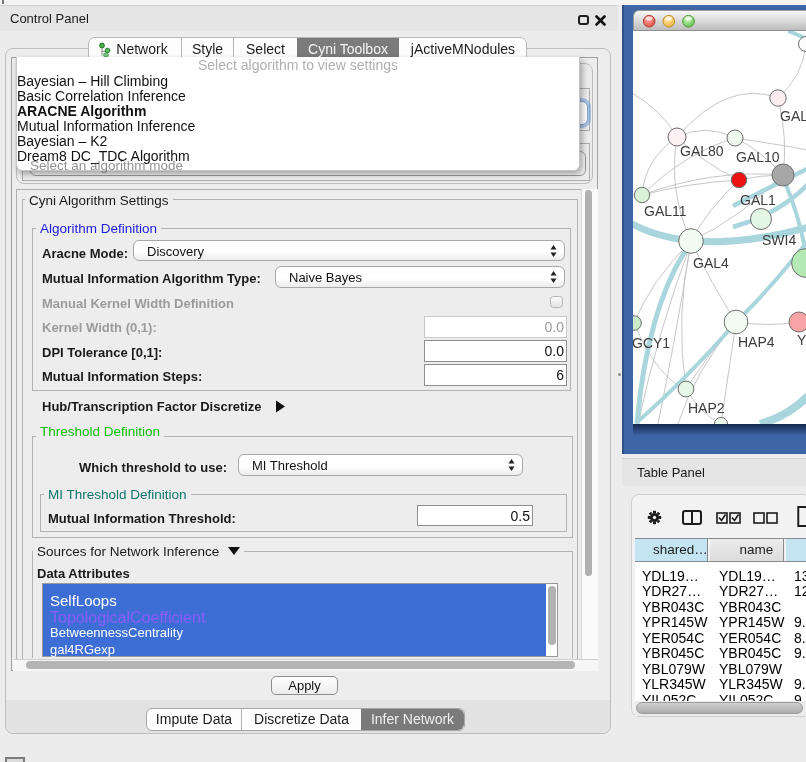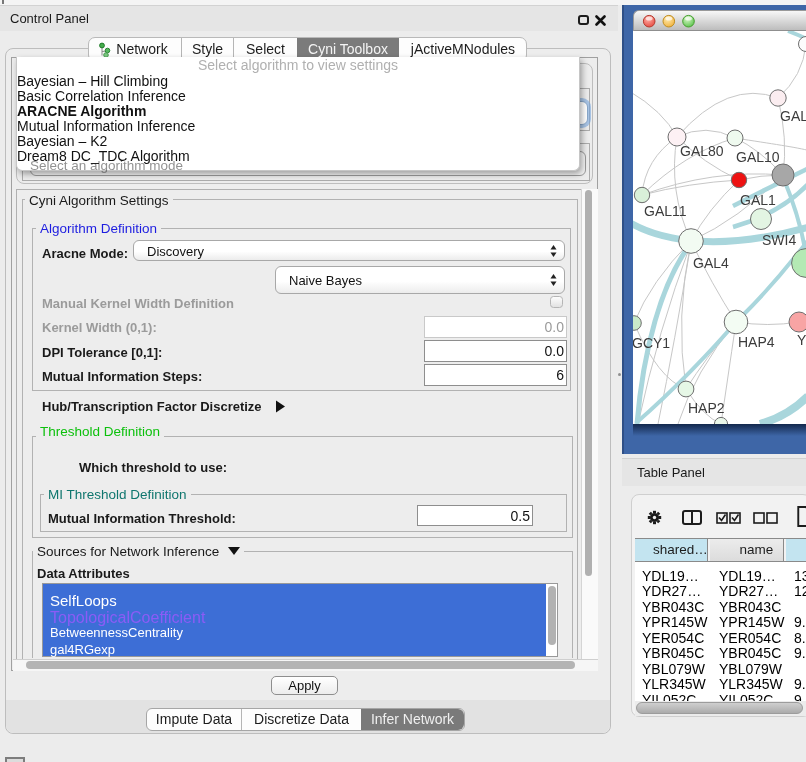--- a/index.html
+++ b/index.html
@@ -69,21 +69,22 @@
 
   <div class="lbl b" style="left:42px;top:246px;">Aracne Mode:</div>
   <div class="combo" style="left:133px;top:240px;width:432px;height:21px;text-align:right;">
       <span class="ct">Discovery</span>
     <svg class="spin" viewBox="0 0 7 12">
         <path d="M3.5 0 L6.5 4.5 L0.5 4.5 Z" fill="#222"></path>
         <path d="M3.5 12 L6.5 7.5 L0.5 7.5 Z" fill="#222"></path>
       </svg>
     </div>
 
-  <div class="combo" style="left:275px;top:266px;width:290px;height:28px;">
+  <div class="lbl b" style="left:42px;top:271px;">Mutual Information Algorithm Type:</div>
+  <div class="combo" style="left:275px;top:266px;width:290px;height:22px;">
       <span class="ct">Naive Bayes</span>
     <svg class="spin" viewBox="0 0 7 12">
         <path d="M3.5 0 L6.5 4.5 L0.5 4.5 Z" fill="#222"></path>
         <path d="M3.5 12 L6.5 7.5 L0.5 7.5 Z" fill="#222"></path>
       </svg>
     </div>
 
   <div class="lbl b dis" style="left:42px;top:296px;">Manual Kernel Width Definition</div>
   <div class="abs" style="left:550px;top:296px;width:13px;height:12px;background:linear-gradient(#fdfdfd,#e2e2e2);border:1px solid #b5b5b5;border-radius:3.5px;box-sizing:border-box;"></div>
 
@@ -98,20 +99,27 @@
 
   <div class="lbl b" style="left:42px;top:399px;">Hub/Transcription Factor Discretize</div>
   <svg class="abs" style="left:275px;top:400px;" width="11" height="13" viewBox="0 0 11 13">
       <path d="M1 0.5 L10 6.5 L1 12.5 Z" fill="#111"></path>
     </svg>
 
   <div class="gbox" style="left:32px;top:436px;width:541px;height:102px;"></div>
   <div class="gtitle" style="left:36px;top:424px;color:#0cc00c;">Threshold Definition</div>
 
   <div class="lbl b" style="left:79px;top:460px;">Which threshold to use:</div>
+  <div class="combo" style="left:238px;top:454px;width:285px;height:22px;">
+      <span class="ct">MI Threshold</span>
+    <svg class="spin" viewBox="0 0 7 12">
+        <path d="M3.5 0 L6.5 4.5 L0.5 4.5 Z" fill="#222"></path>
+        <path d="M3.5 12 L6.5 7.5 L0.5 7.5 Z" fill="#222"></path>
+      </svg>
+    </div>
 
   <div class="gbox" style="left:40px;top:494px;width:527px;height:38px;"></div>
   <div class="gtitle" style="left:44px;top:487px;color:#0f766e;">MI Threshold Definition</div>
   <div class="lbl b" style="left:48px;top:511px;">Mutual Information Threshold:</div>
   <div class="field" style="left:417px;top:505px;width:116px;height:21px;">0.5</div>
 
   <div class="gbox" style="left:32px;top:551px;width:541px;height:107px;border-bottom:none;"></div>
   <div class="gtitle" style="left:33px;top:544px;color:#1a1a1a;">Sources for Network Inference<span style="display:inline-block;margin-left:9px;width:0;height:0;border-left:6.5px solid transparent;border-right:6.5px solid transparent;border-top:8px solid #111;vertical-align:1px;"></span></div>
   <div class="lbl b" style="left:37px;top:566px;">Data Attributes</div>
   <div class="abs" style="left:42px;top:583px;width:516px;height:74px;background:#fff;border:1px solid #999;box-sizing:border-box;">

